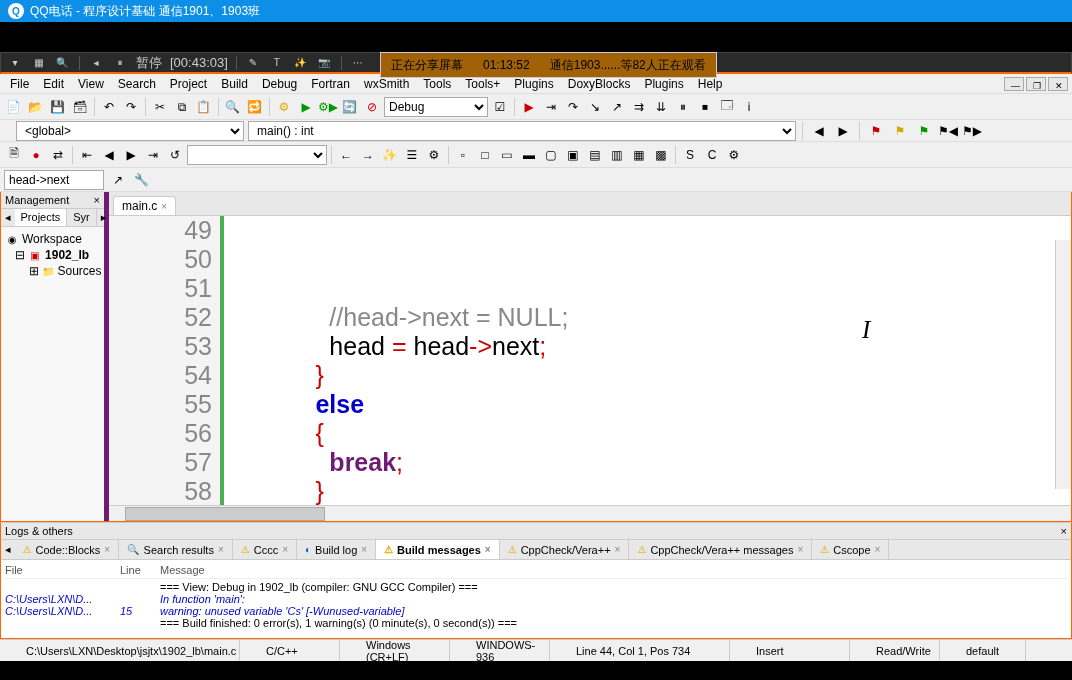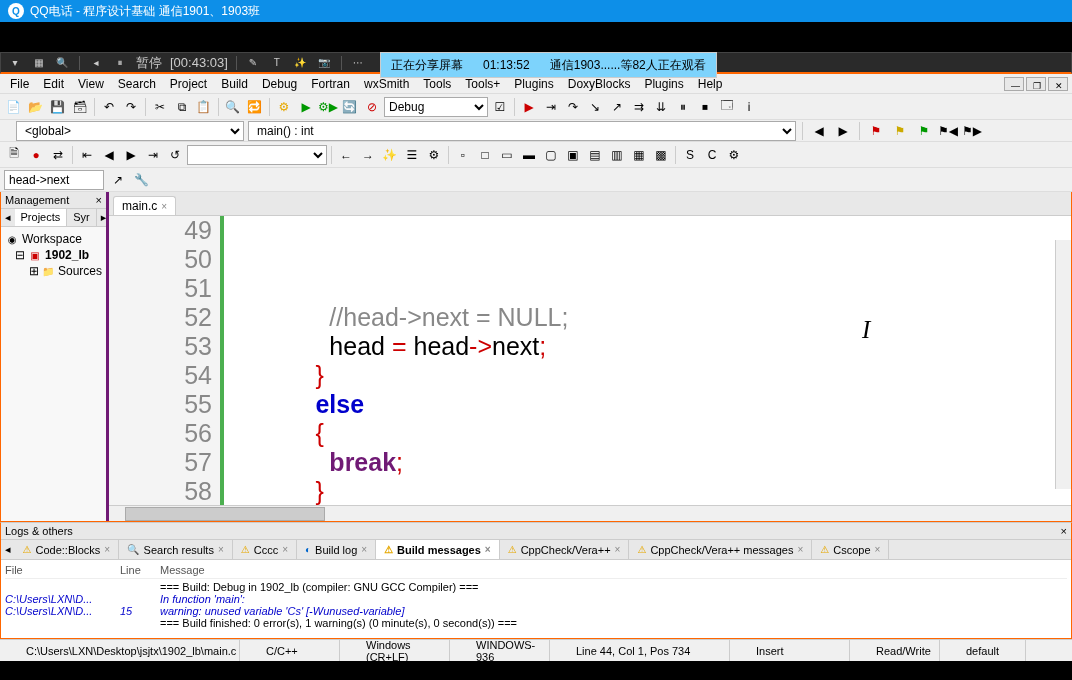--- a/index.html
+++ b/index.html
@@ -1,39 +1,39 @@
 <!DOCTYPE html>
 <html><head>
 <meta charset="utf-8">
 <style>
 * { margin: 0; padding: 0; box-sizing: border-box; font-family: "Microsoft YaHei", Arial, sans-serif; }
 body { background: #000; width: 1072px; height: 680px; overflow: hidden; position: relative; }
 .titlebar { background: #0d8fe8; color: #fff; height: 22px; display: flex; align-items: center; padding: 0 8px; font-size: 12px; }
 .titlebar-icon { width: 16px; height: 16px; background: #fff; border-radius: 50%; margin-right: 6px; display: inline-flex; align-items: center; justify-content: center; color: #0d8fe8; font-size: 10px; font-weight: bold; }
 .blackbar { background: #000; height: 30px; }
-.share-bar { position: absolute; top: 52px; left: 380px; background: #7dd3fc; border: 1px solid #ccc; height: 26px; display: flex; align-items: center; font-size: 12px; padding: 0 10px; gap: 20px; z-index: 10; }
+.share-bar { position: absolute; top: 52px; left: 380px; background: #a16207; border: 1px solid #ccc; height: 26px; display: flex; align-items: center; font-size: 12px; padding: 0 10px; gap: 20px; z-index: 10; }
 .recording-bar { background: #2a2a2a; height: 22px; display: flex; align-items: center; padding: 0 6px; gap: 8px; border: 1px solid #444; border-bottom: 2px solid #ff6600; }
 .rec-btn { width: 16px; height: 16px; display: inline-flex; align-items: center; justify-content: center; color: #ccc; font-size: 10px; }
 .rec-divider { width: 1px; height: 14px; background: #555; }
 .rec-text { color: #ccc; font-size: 13px; }
 .menubar { background: #f0f0f0; height: 20px; display: flex; align-items: center; padding: 0 4px; font-size: 12px; gap: 2px; border-bottom: 1px solid #ddd; position: relative; }
 .menubar span { padding: 2px 6px; cursor: default; }
 .window-controls { position: absolute; right: 4px; display: flex; gap: 2px; }
 .win-btn { width: 20px; height: 14px; border: 1px solid #aaa; background: #e8e8e8; font-size: 9px; text-align: center; line-height: 12px; }
 .toolbar { background: #f0f0f0; height: 26px; display: flex; align-items: center; padding: 0 4px; gap: 2px; border-bottom: 1px solid #ddd; }
 .tb-btn { width: 20px; height: 20px; display: inline-flex; align-items: center; justify-content: center; font-size: 12px; border: 1px solid transparent; }
 .tb-sep { width: 1px; height: 18px; background: #ccc; margin: 0 2px; }
 .tb-select { height: 20px; font-size: 12px; border: 1px solid #aaa; background: #fff; }
 .scope-bar { background: #f0f0f0; height: 22px; display: flex; align-items: center; padding: 0 16px; gap: 4px; border-bottom: 1px solid #ddd; }
 .scope-select { flex: 0 0 auto; height: 20px; font-size: 12px; border: 1px solid #aaa; background: #fff; padding: 0 4px; }
 .nav-bar { background: #f0f0f0; height: 26px; display: flex; align-items: center; padding: 0 4px; gap: 2px; border-bottom: 1px solid #ddd; }
 .watch-bar { background: #f0f0f0; height: 24px; display: flex; align-items: center; padding: 0 4px; gap: 4px; border-bottom: 1px solid #ddd; }
 .watch-input { width: 100px; height: 20px; font-size: 12px; border: 1px solid #aaa; padding: 0 4px; }
 .main-area { display: flex; height: 330px; border: 1px solid #ff6600; border-top: none; }
-.mgmt-panel { width: 108px; background: #f8f8f8; border-right: 3px solid #701a75; display: flex; flex-direction: column; }
+.mgmt-panel { width: 108px; background: #f8f8f8; border-right: 5px solid #701a75; display: flex; flex-direction: column; }
 .mgmt-header { background: #e8e8e8; font-size: 11px; padding: 2px 4px; border-bottom: 1px solid #ccc; display: flex; justify-content: space-between; }
 .mgmt-tabs { display: flex; background: #e8e8e8; border-bottom: 1px solid #ccc; font-size: 11px; }
 .mgmt-tab { padding: 2px 6px; border-right: 1px solid #ccc; }
 .mgmt-tab.active { background: #fff; font-weight: normal; }
 .tree { padding: 4px; font-size: 12px; }
 .tree-item { padding: 1px 0; display: flex; align-items: center; gap: 3px; }
 .tree-icon { width: 14px; height: 14px; display: inline-flex; align-items: center; justify-content: center; font-size: 10px; }
 .editor-area { flex: 1; display: flex; flex-direction: column; background: #fff; }
 .file-tabs { background: #e8e8e8; height: 24px; display: flex; align-items: end; padding: 0 4px; border-bottom: 1px solid #ccc; }
 .file-tab { background: #fff; border: 1px solid #ccc; border-bottom: none; padding: 2px 8px; font-size: 12px; display: flex; align-items: center; gap: 4px; border-radius: 3px 3px 0 0; }
@@ -337,21 +337,21 @@
     <div class="log-content">
       <div class="log-headers">
         <span class="log-col-file">File</span>
         <span class="log-col-line">Line</span>
         <span>Message</span>
       </div>
       <div id="log-rows">
           <div class="log-row ">
             <span class="log-col-file"></span>
             <span class="log-col-line"></span>
-            <span>=== Build: Debug in 1902_lb (compiler: GNU GCC Compiler) ===</span>
+            <span>=== View: Debug in 1902_lb (compiler: GNU GCC Compiler) ===</span>
           </div>
           <div class="log-row log-msg-blue">
             <span class="log-col-file">C:\Users\LXN\D...</span>
             <span class="log-col-line"></span>
             <span>In function 'main':</span>
           </div>
           <div class="log-row log-msg-blue">
             <span class="log-col-file">C:\Users\LXN\D...</span>
             <span class="log-col-line">15</span>
             <span>warning: unused variable 'Cs' [-Wunused-variable]</span>

